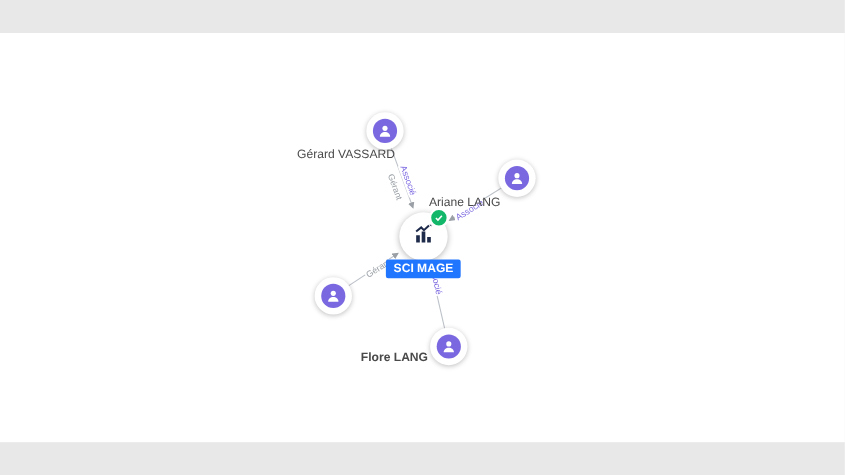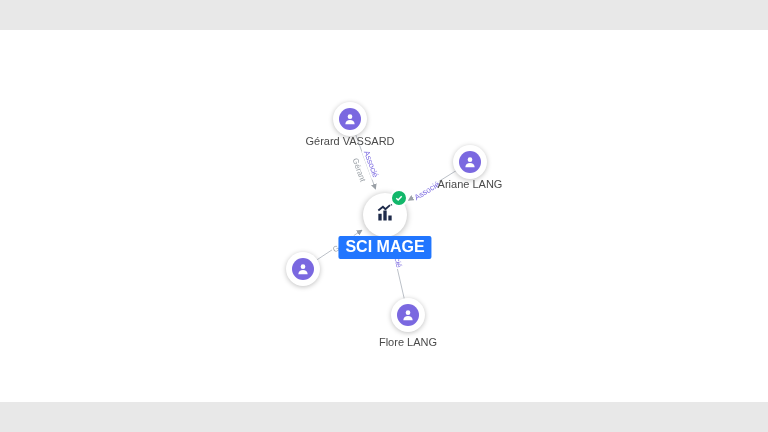--- a/index.html
+++ b/index.html
@@ -69,31 +69,31 @@
     border-radius:50%;
     box-sizing:content-box;
     display:flex;align-items:center;justify-content:center;
   }
   .company-label{
     position:absolute;
     left:385px;top:206px;
     transform:translateX(-50%);
     background:#2176ff;
     color:#ffffff;
-    font-size:16px;
+    font-size:11px;
     font-weight:bold;
     padding:2px 7px 3px 7px;
     border-radius:2px;
     white-space:nowrap;
     z-index:5;
   }
   .name-label{
     position:absolute;
     width:160px;
-    text-align:center;
+    text-align:left;
     font-size:11px;
     color:#4a4a4a;
     z-index:3;
     white-space:nowrap;
   }
 </style>
 </head>
 <body>
 
 <div class="canvas">
@@ -166,15 +166,15 @@
   </div>
 
   <div class="person-node" style="left:391px;top:268px;">
     <span class="person-avatar">
       <svg width="14" height="14" viewBox="0 0 24 24">
         <circle cx="12" cy="8" r="4" fill="#ffffff"></circle>
         <path d="M4 21c0-4.5 3.6-7.2 8-7.2s8 2.7 8 7.2z" fill="#ffffff"></path>
       </svg>
     </span>
   </div>
-  <div class="name-label" style="left:328px;top:306px;">Flore LANG</div>
+  <div class="name-label" style="left:328px;top:289px;font-weight:bold;">Flore LANG</div>
 
 </div>
 
 </body></html>

